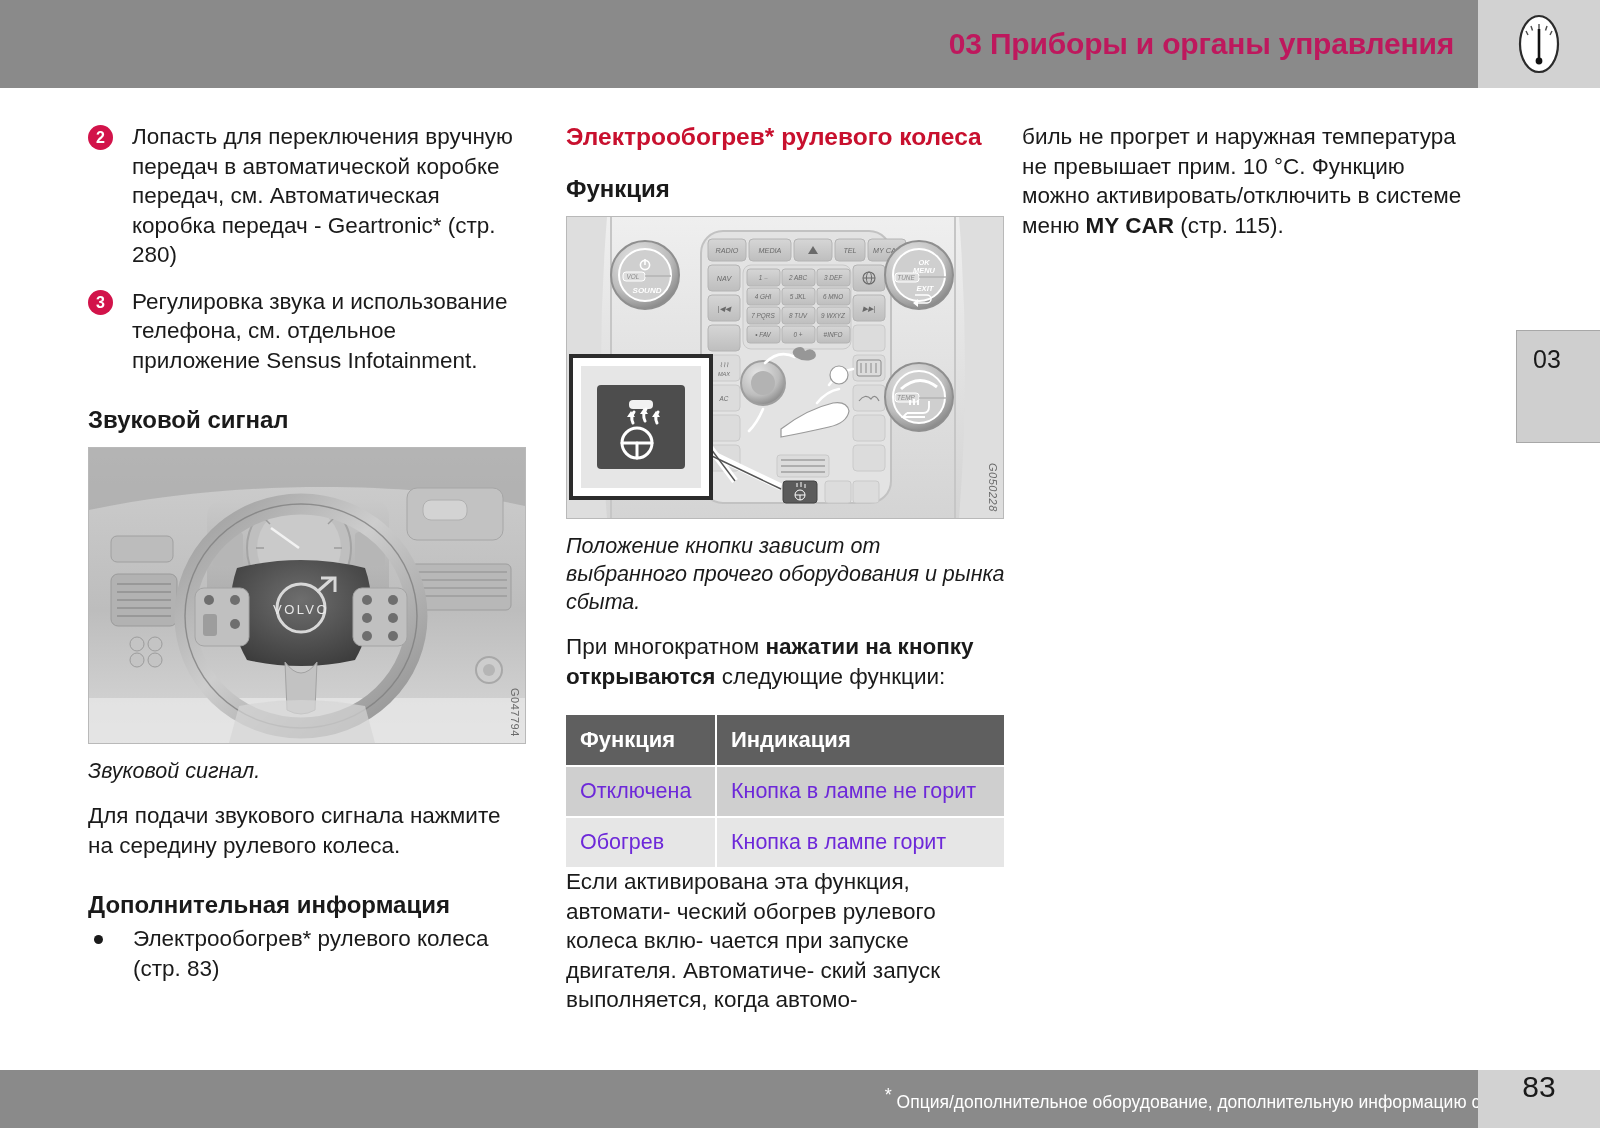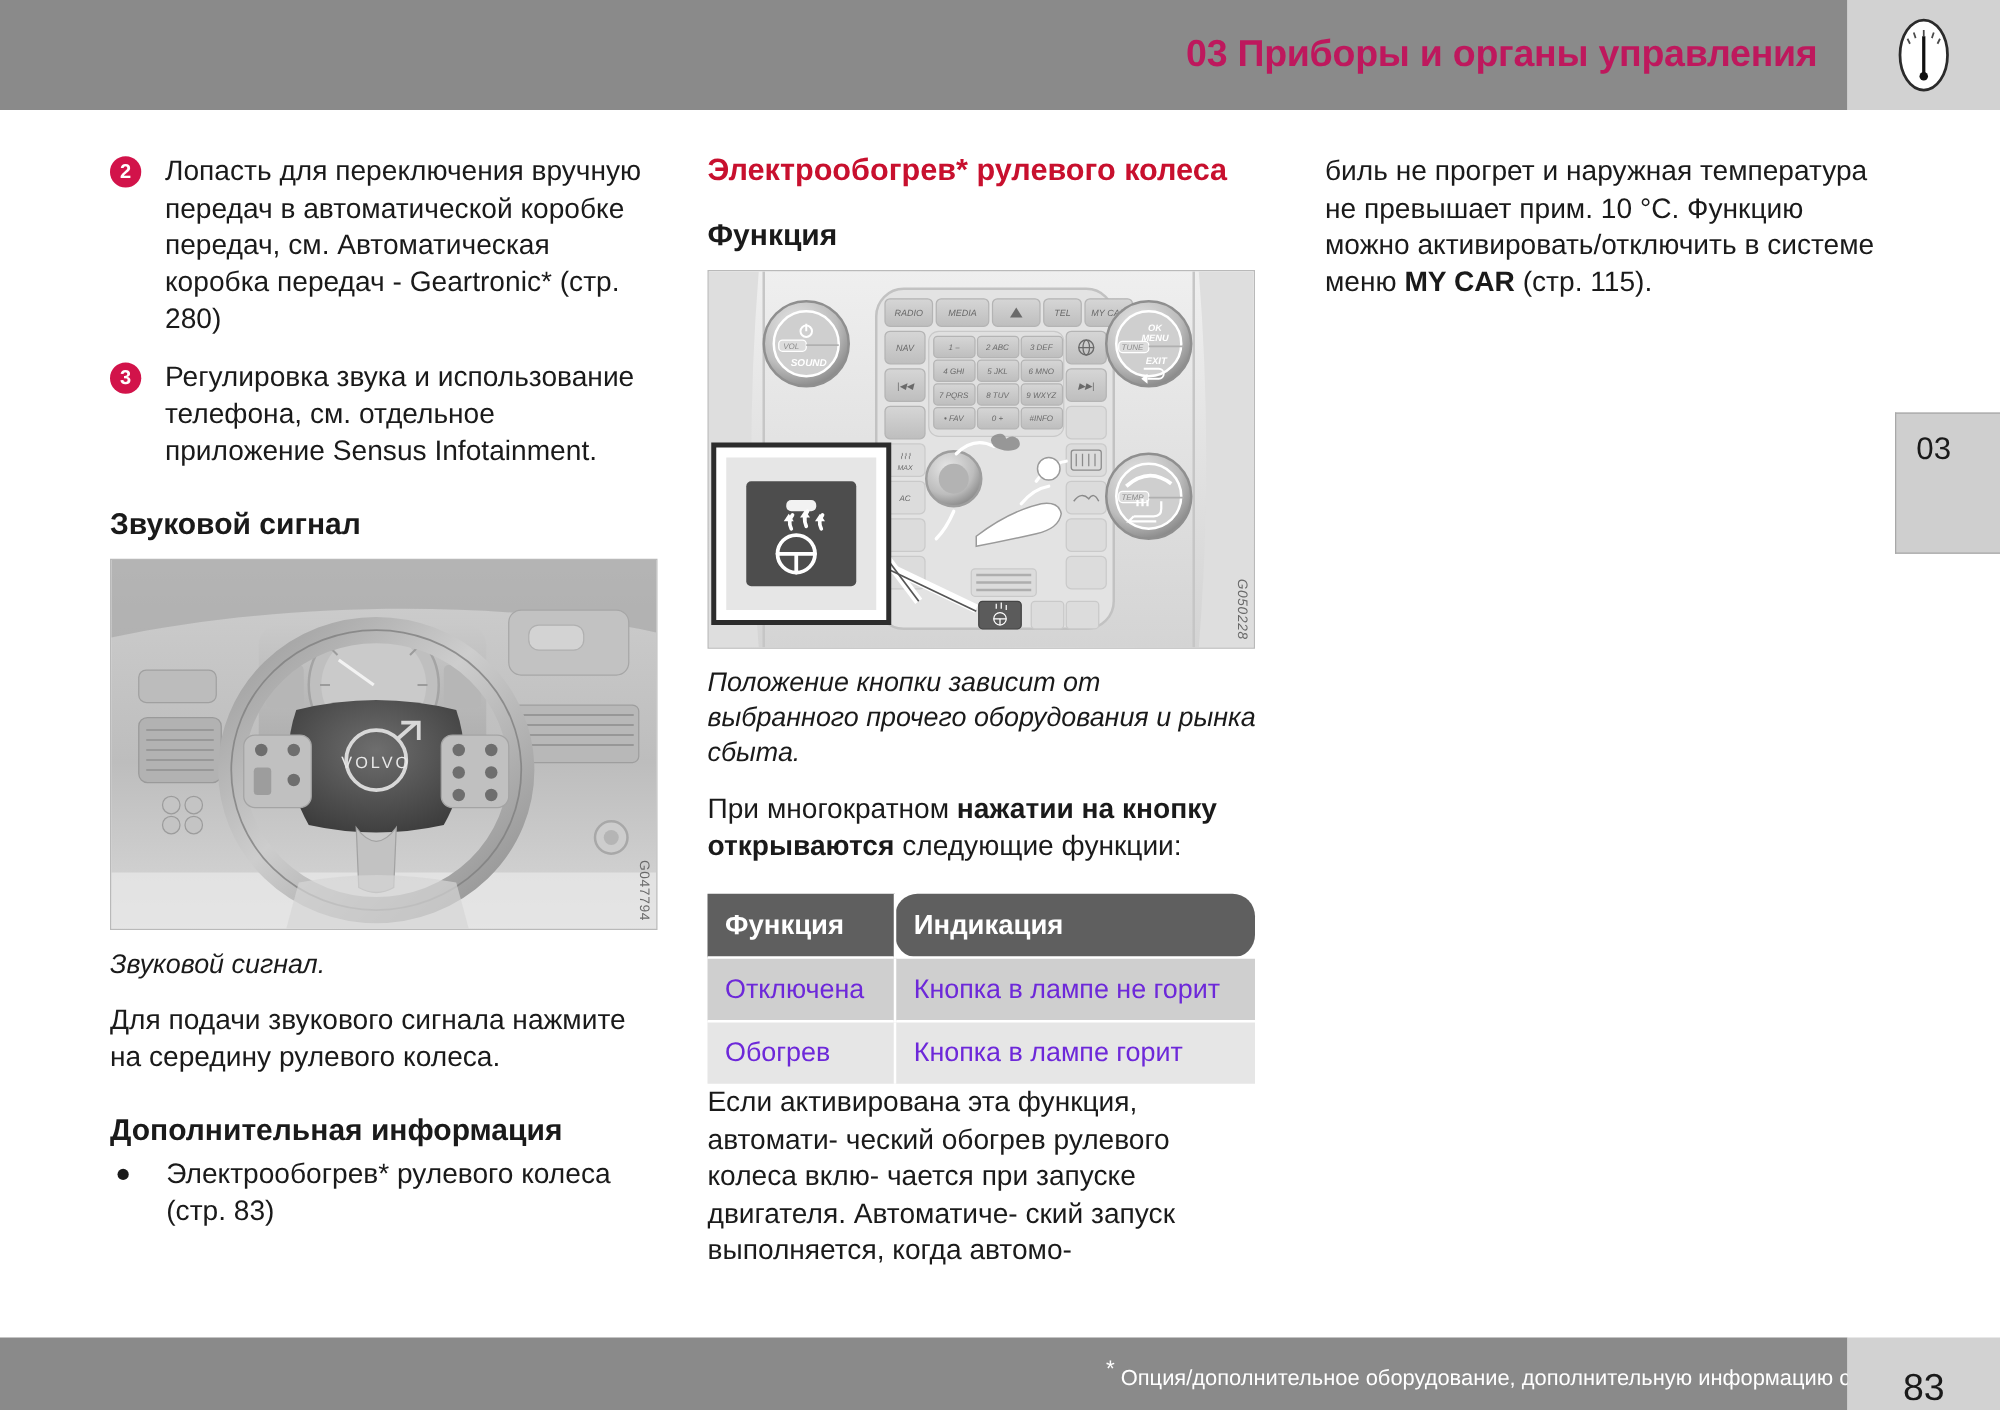--- a/index.html
+++ b/index.html
@@ -61,21 +61,21 @@
   }
 
   
   .col {
     position: absolute;
     top: 122px;
     width: 440px;
   }
   .col-1 { left: 88px; }
   .col-2 { left: 566px; }
-  .col-3 { left: 1060px; }
+  .col-3 { left: 1022px; }
 
   p, ul, li, h2, h3 { margin: 0; }
 
   .body-text {
     font-size: 22.5px;
     line-height: 29.5px;
     color: #1a1a1a;
   }
   .italic { font-style: italic; }
   b, .bold { font-weight: bold; }
@@ -176,21 +176,21 @@
   }
   .data-table th {
     background: #5f5f5f;
     color: #ffffff;
     font-weight: bold;
     text-align: left;
     padding: 12px 14px;
     border-right: 2px solid #ffffff;
     font-size: 22px;
   }
-  .data-table th:last-child { border-right: none; border-radius: 18px; }
+  .data-table th:last-child { border-right: none; }
   .data-table td {
     padding: 12px 14px;
     border-right: 2px solid #ffffff;
     border-top: 2px solid #ffffff;
     color: #6d28d9;
   }
   .data-table td:last-child { border-right: none; }
   .data-table tr.r0 td { background: #cfcfcf; }
   .data-table tr.r1 td { background: #e6e6e6; }
   .col-func { width: 150px; }
@@ -213,21 +213,21 @@
     color: #ffffff;
     font-size: 17.5px;
     white-space: nowrap;
   }
   .footer-note sup { font-size: 18px; }
   .footer-page-box {
     position: absolute;
     left: 1478px; top: 0;
     width: 122px; height: 58px;
     background: #d2d2d2;
-    display: flex; align-items: flex-end; justify-content: center;
+    display: flex; align-items: flex-start; justify-content: center;
   }
   .footer-page-num {
     font-size: 30px;
     color: #1a1a1a;
   }
 
   
   svg { display: block; }
 </style>
 </head>

